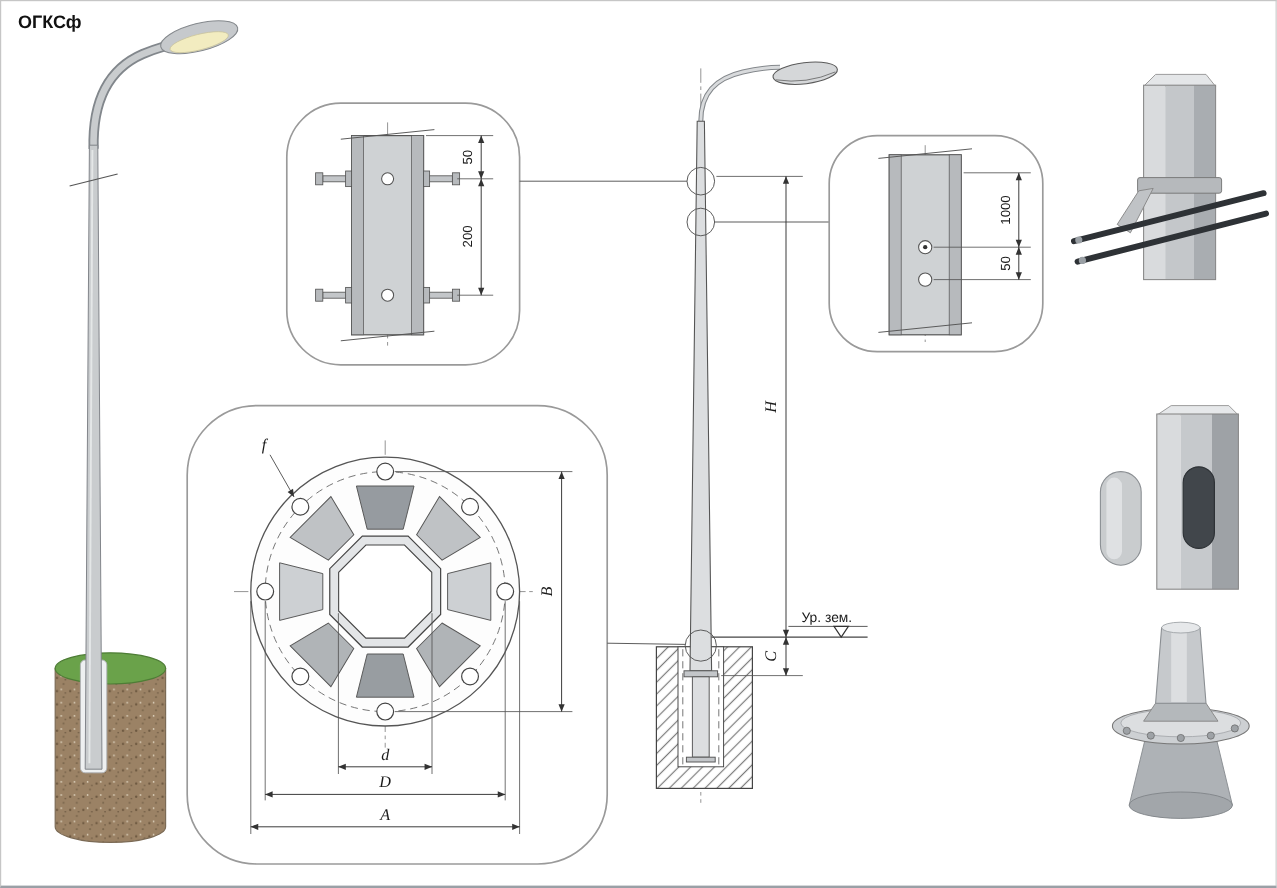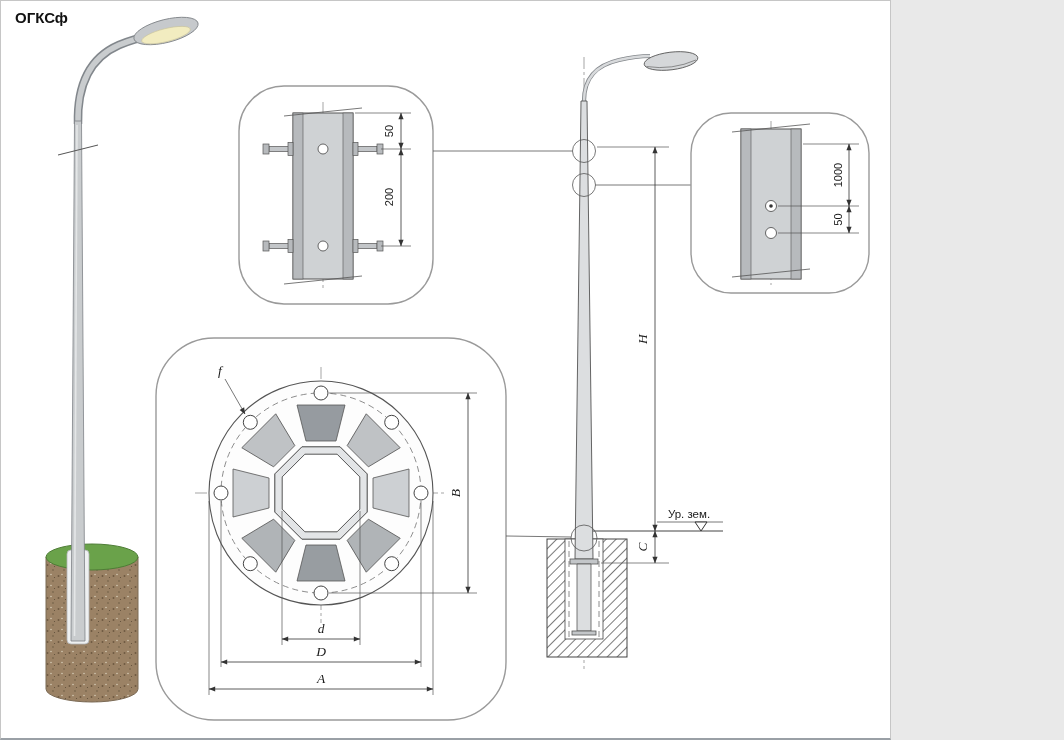--- a/index.html
+++ b/index.html
@@ -1,16 +1,16 @@
 <!DOCTYPE html>
 <html><head>
 <meta charset="utf-8">
 <style>
   html,body{margin:0;padding:0;background:#e9e9e9;}
-  #page{position:relative;width:891px;height:740px;background:#fff;border:1px solid #c6c6c6;
+  #page{position:relative;width:1064px;height:740px;background:#fff;border:1px solid #c6c6c6;
         border-bottom:2px solid #9aa0a6;box-sizing:border-box;overflow:hidden;
         font-family:"Liberation Sans",sans-serif;}
   svg{display:block}
   .t-title{font-family:"Liberation Sans",sans-serif;font-size:15px;font-weight:700;fill:#111}
   .t-num{font-family:"Liberation Sans",sans-serif;font-size:11px;fill:#1a1a1a}
   .t-letter{font-family:"Liberation Serif",serif;font-style:italic;font-size:13.5px;fill:#1a1a1a}
   .t-label{font-family:"Liberation Sans",sans-serif;font-size:11.5px;fill:#1a1a1a}
   .ln{stroke:#444;stroke-width:1;fill:none}
   .ln2{stroke:#555;stroke-width:.8;fill:none}
   .dim{stroke:#333;stroke-width:.8;fill:none}

